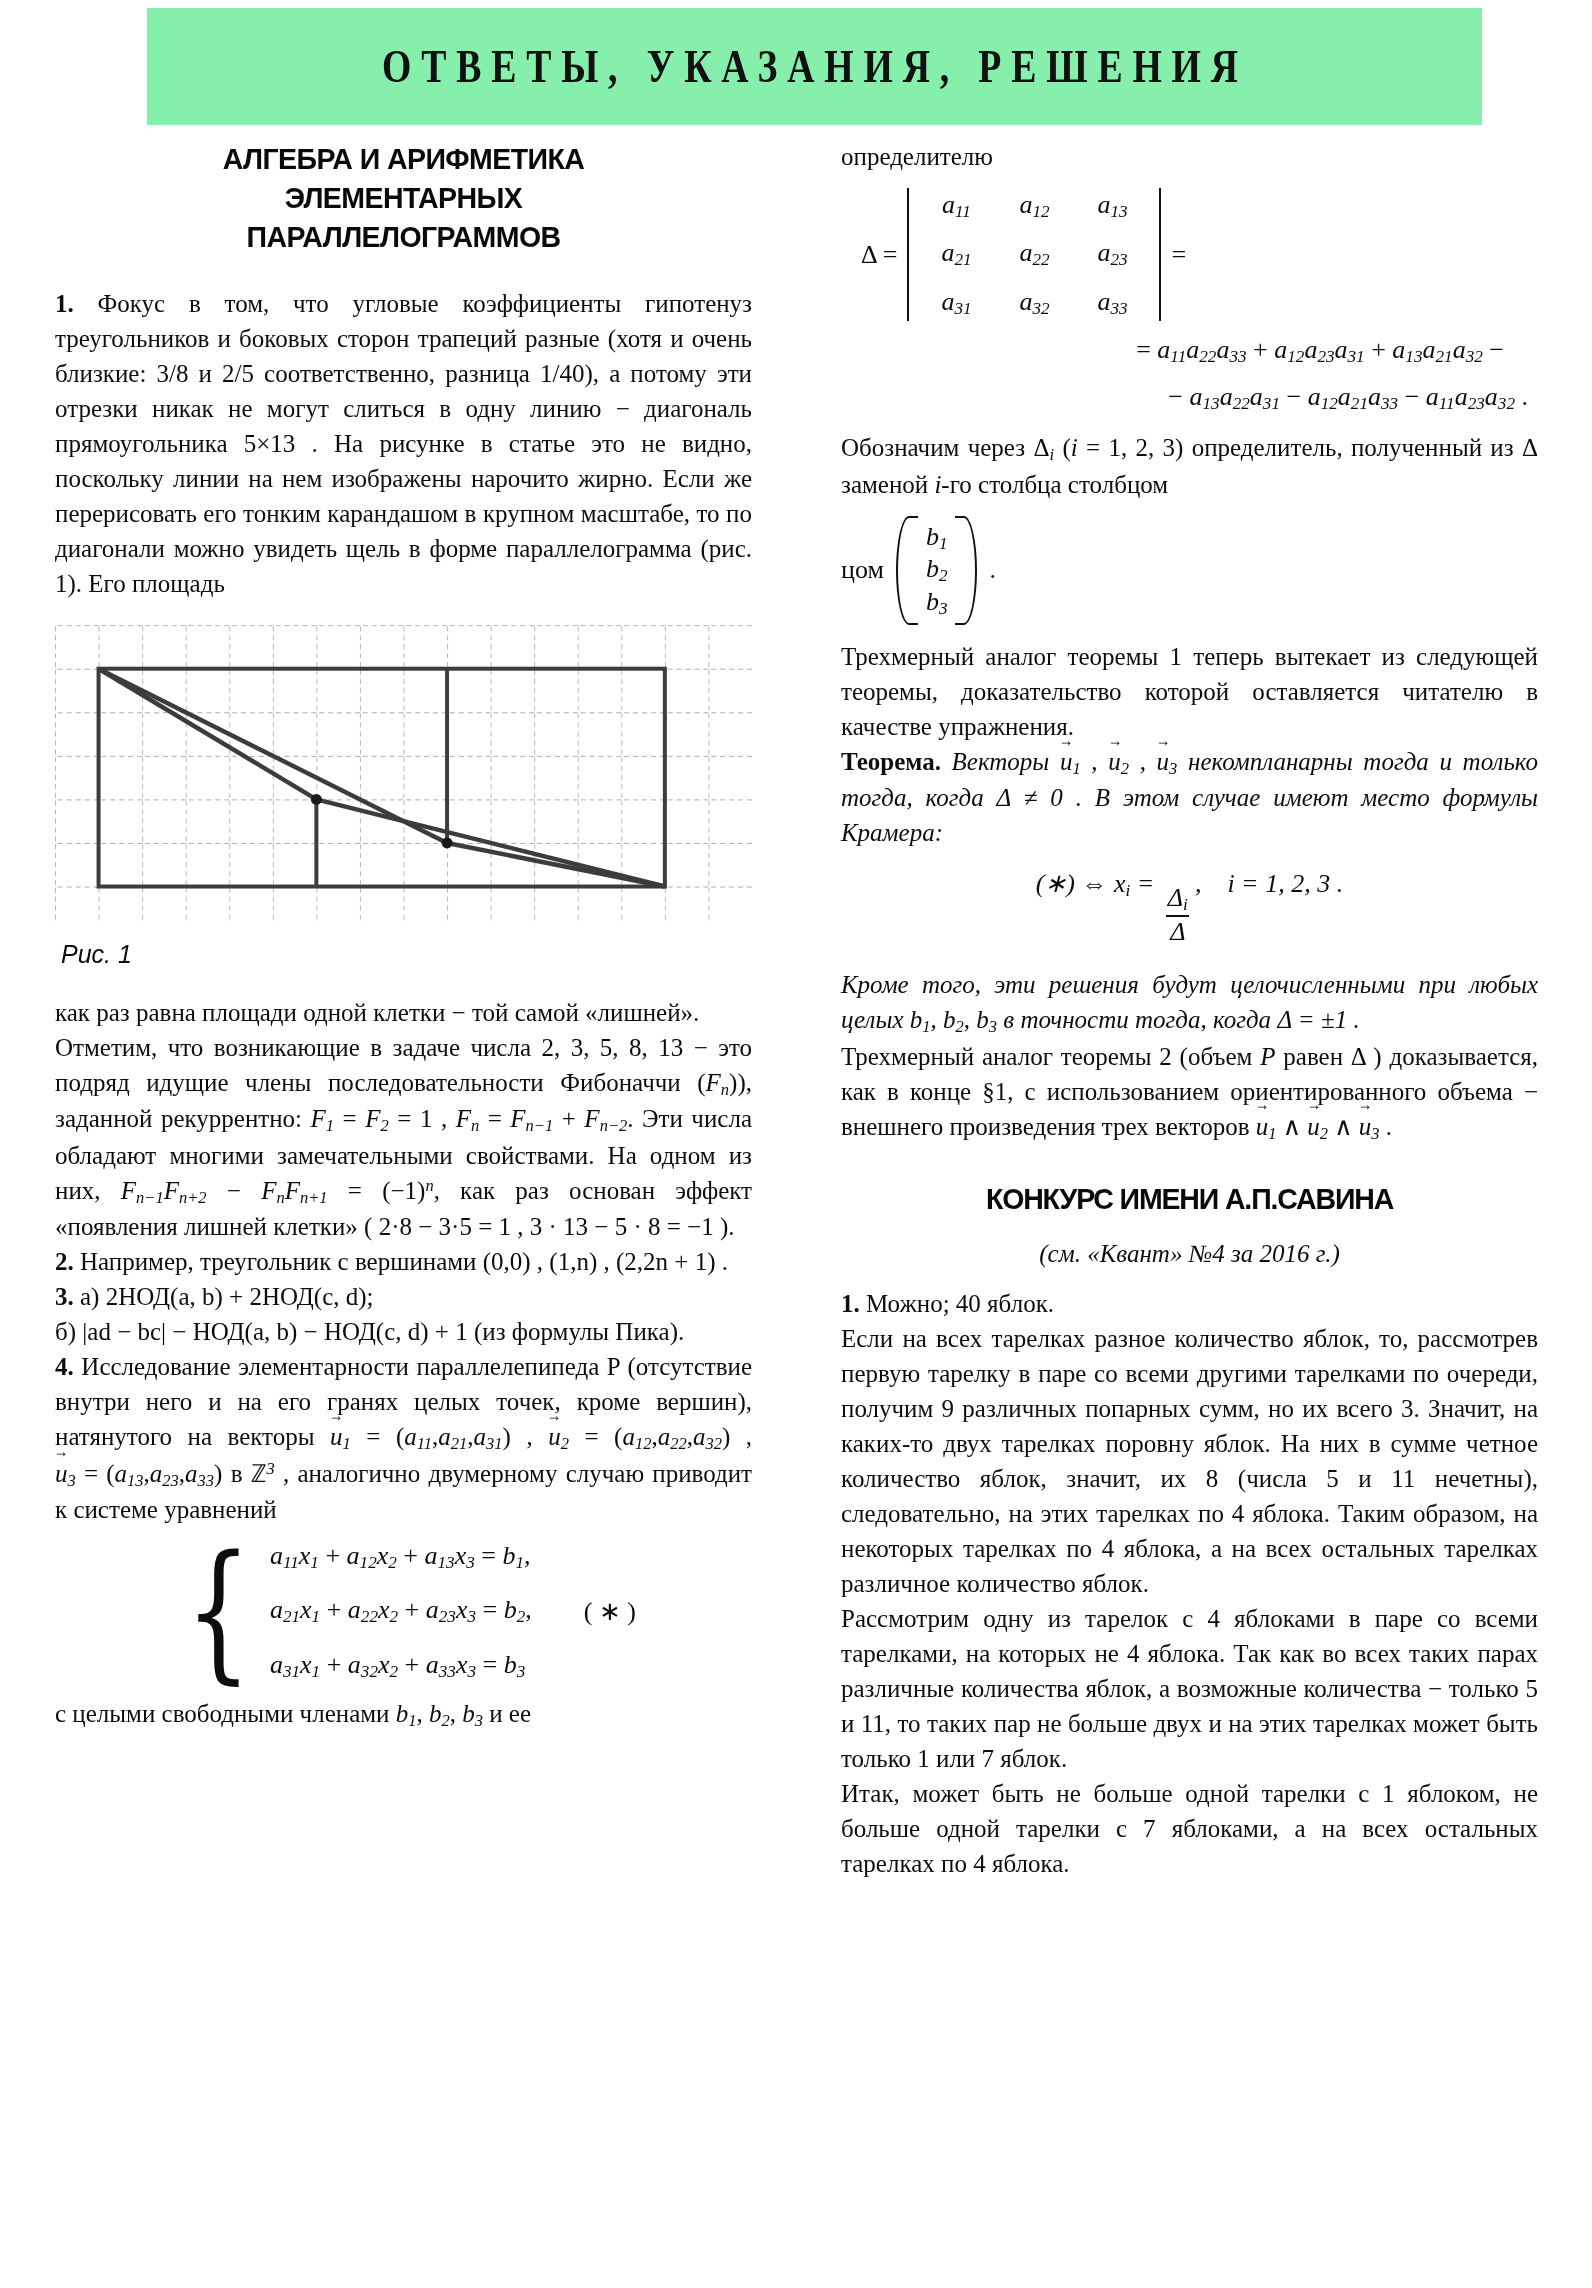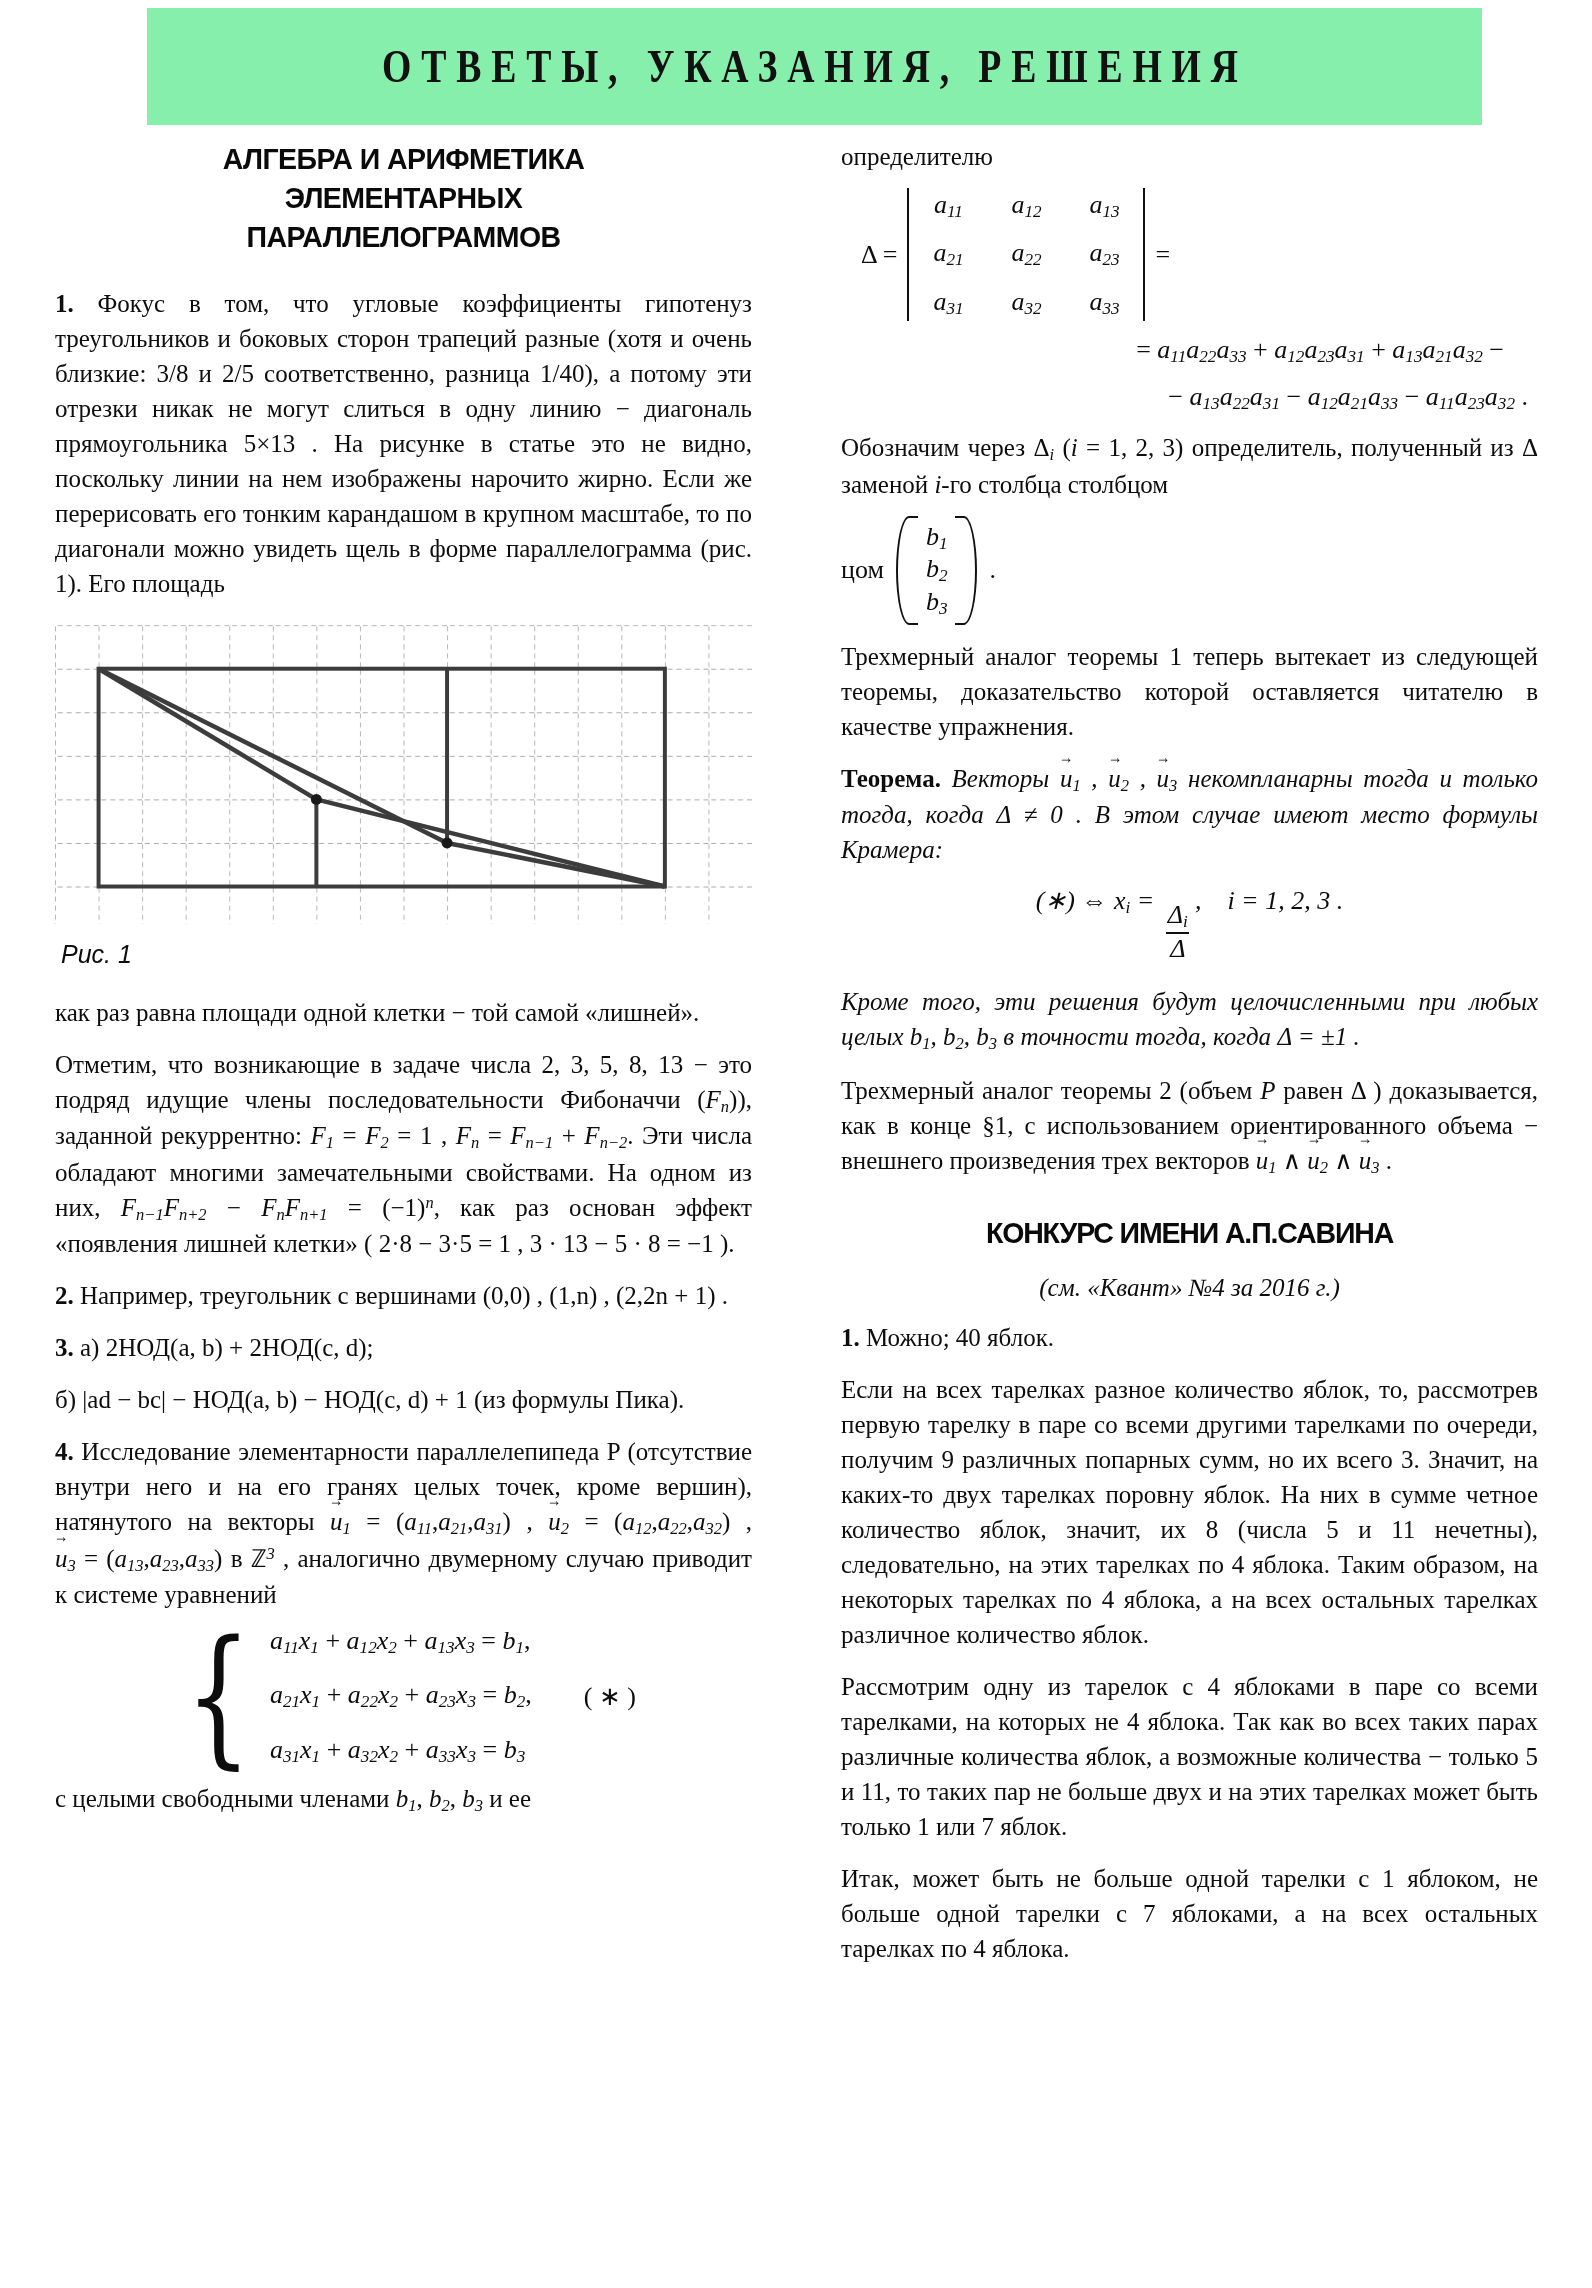--- a/index.html
+++ b/index.html
@@ -64,21 +64,21 @@
 
   
   p.t{
     margin:0;
     font-size:25px;
     line-height:1.40;
     text-align:justify;
     text-justify:inter-word;
     hyphens:manual;
   }
-  p.t + p.t{ margin-top:17px; }
+  p.t + p.t{ margin-top:0; }
   .num{ font-weight:bold; }
   .it{ font-style:italic; }
 
   
   .m{ font-style:italic; font-family:"Liberation Serif", serif; }
   .mr{ font-style:normal; }
   sub{ font-size:0.66em; vertical-align:-0.26em; font-style:italic;}
   sup{ font-size:0.66em; vertical-align:0.46em; font-style:italic;}
   .vec{ position:relative; display:inline-block; font-style:italic;}
   .vec::after{
@@ -102,21 +102,21 @@
   .disp{ margin:14px 0 14px 0; font-size:26px; }
   .disp-c{ text-align:center; }
 
   .det{
     display:inline-flex; align-items:center; gap:10px;
     font-size:26px;
   }
   .bars{
     display:inline-flex; align-items:stretch;
     border-left:2px solid #111; border-right:2px solid #111;
-    padding:2px 0;
+    padding:2px 8px;
   }
   .grid3{
     display:grid;
     grid-template-columns:repeat(3, 78px);
     row-gap:16px;
     text-align:center;
   }
   .paren-col{
     display:inline-flex; align-items:stretch; gap:2px;
   }

